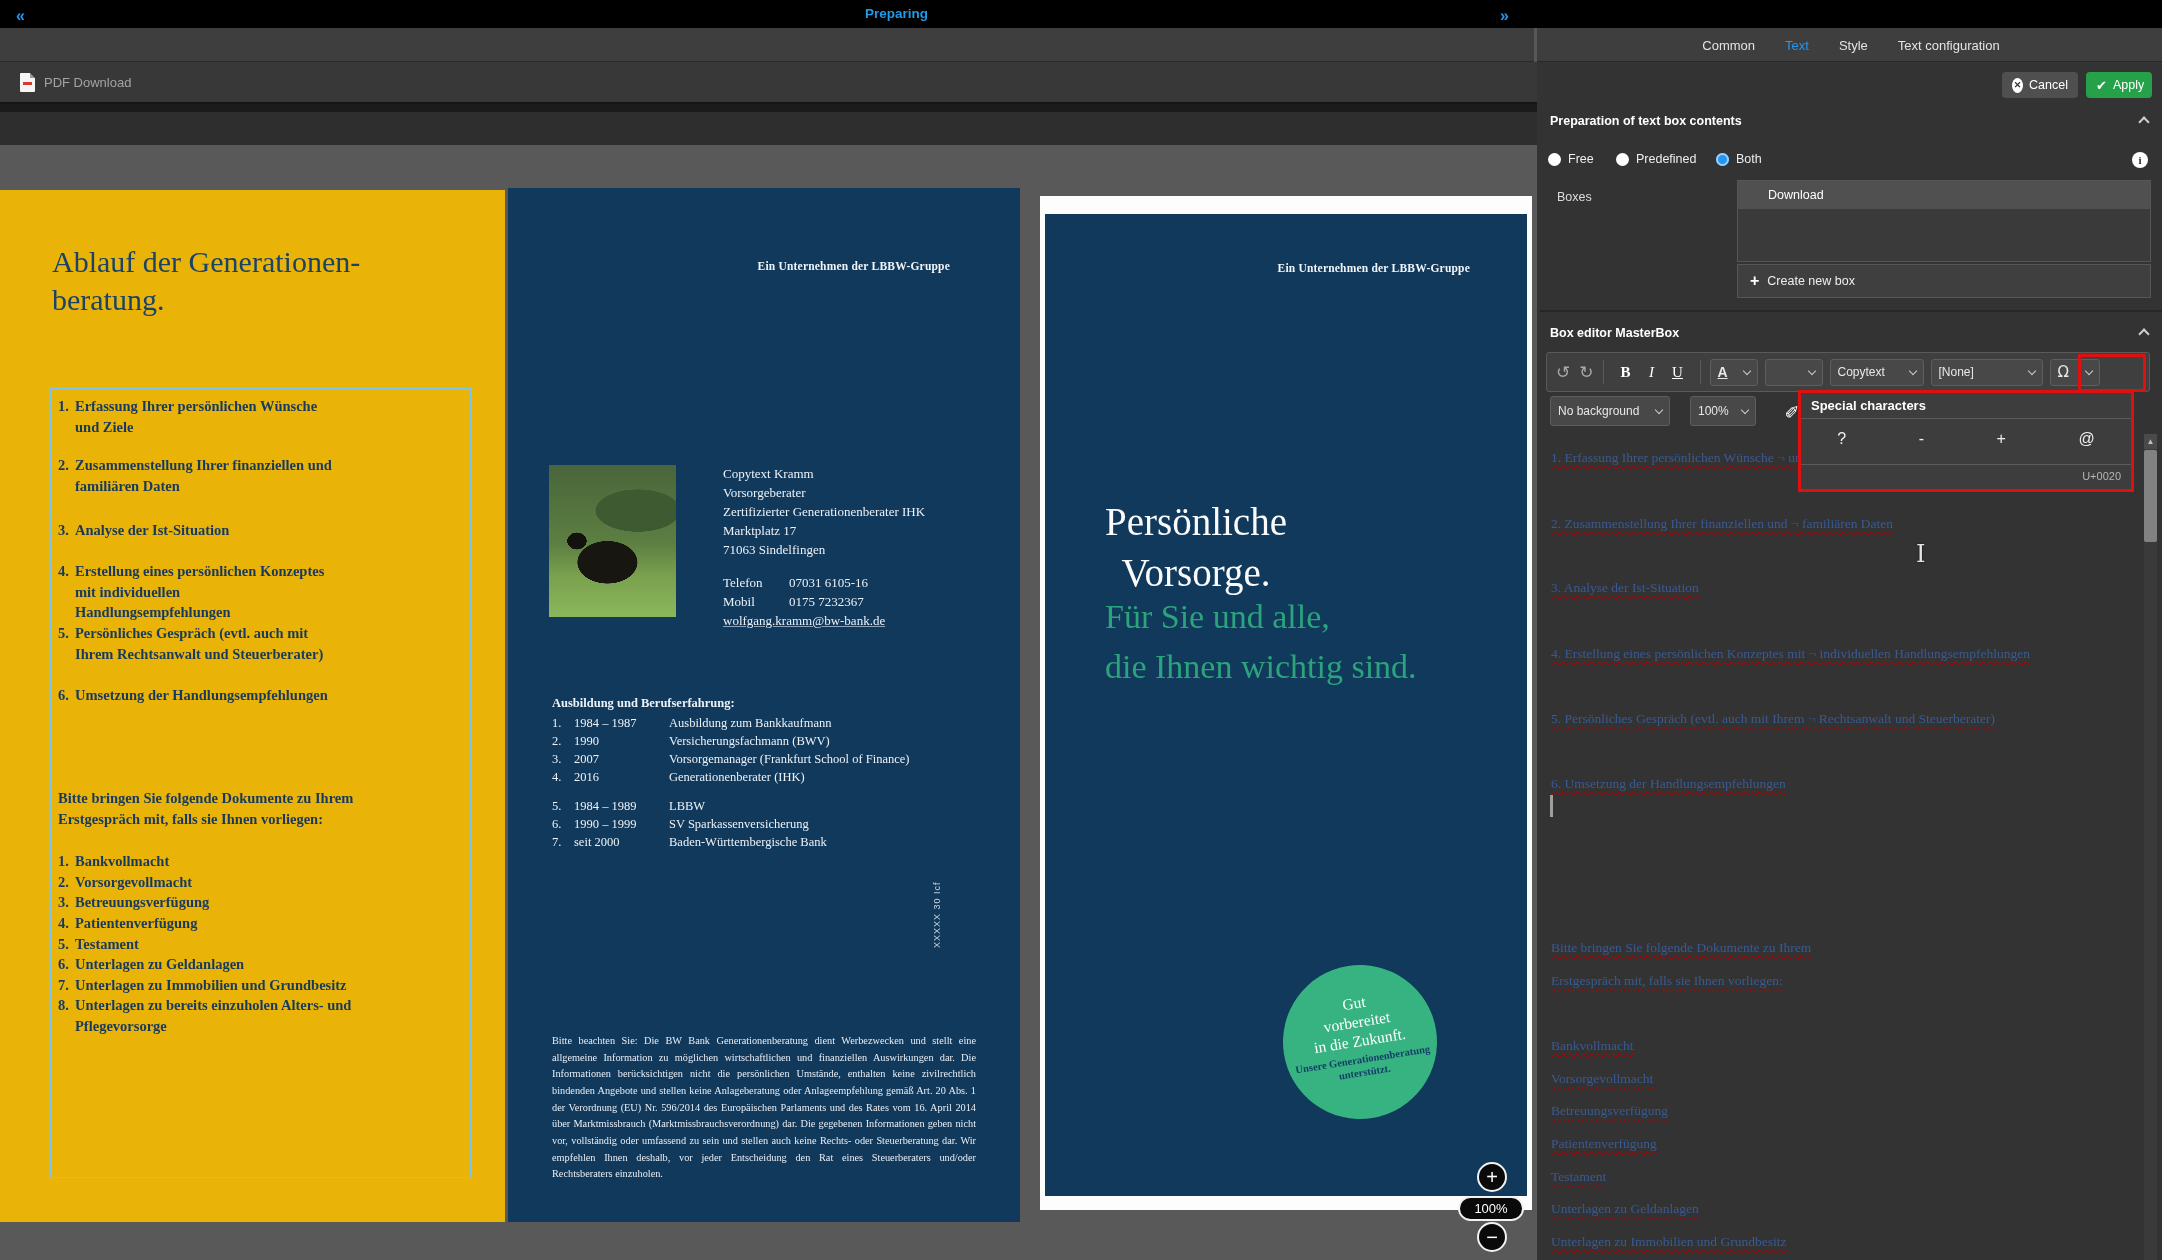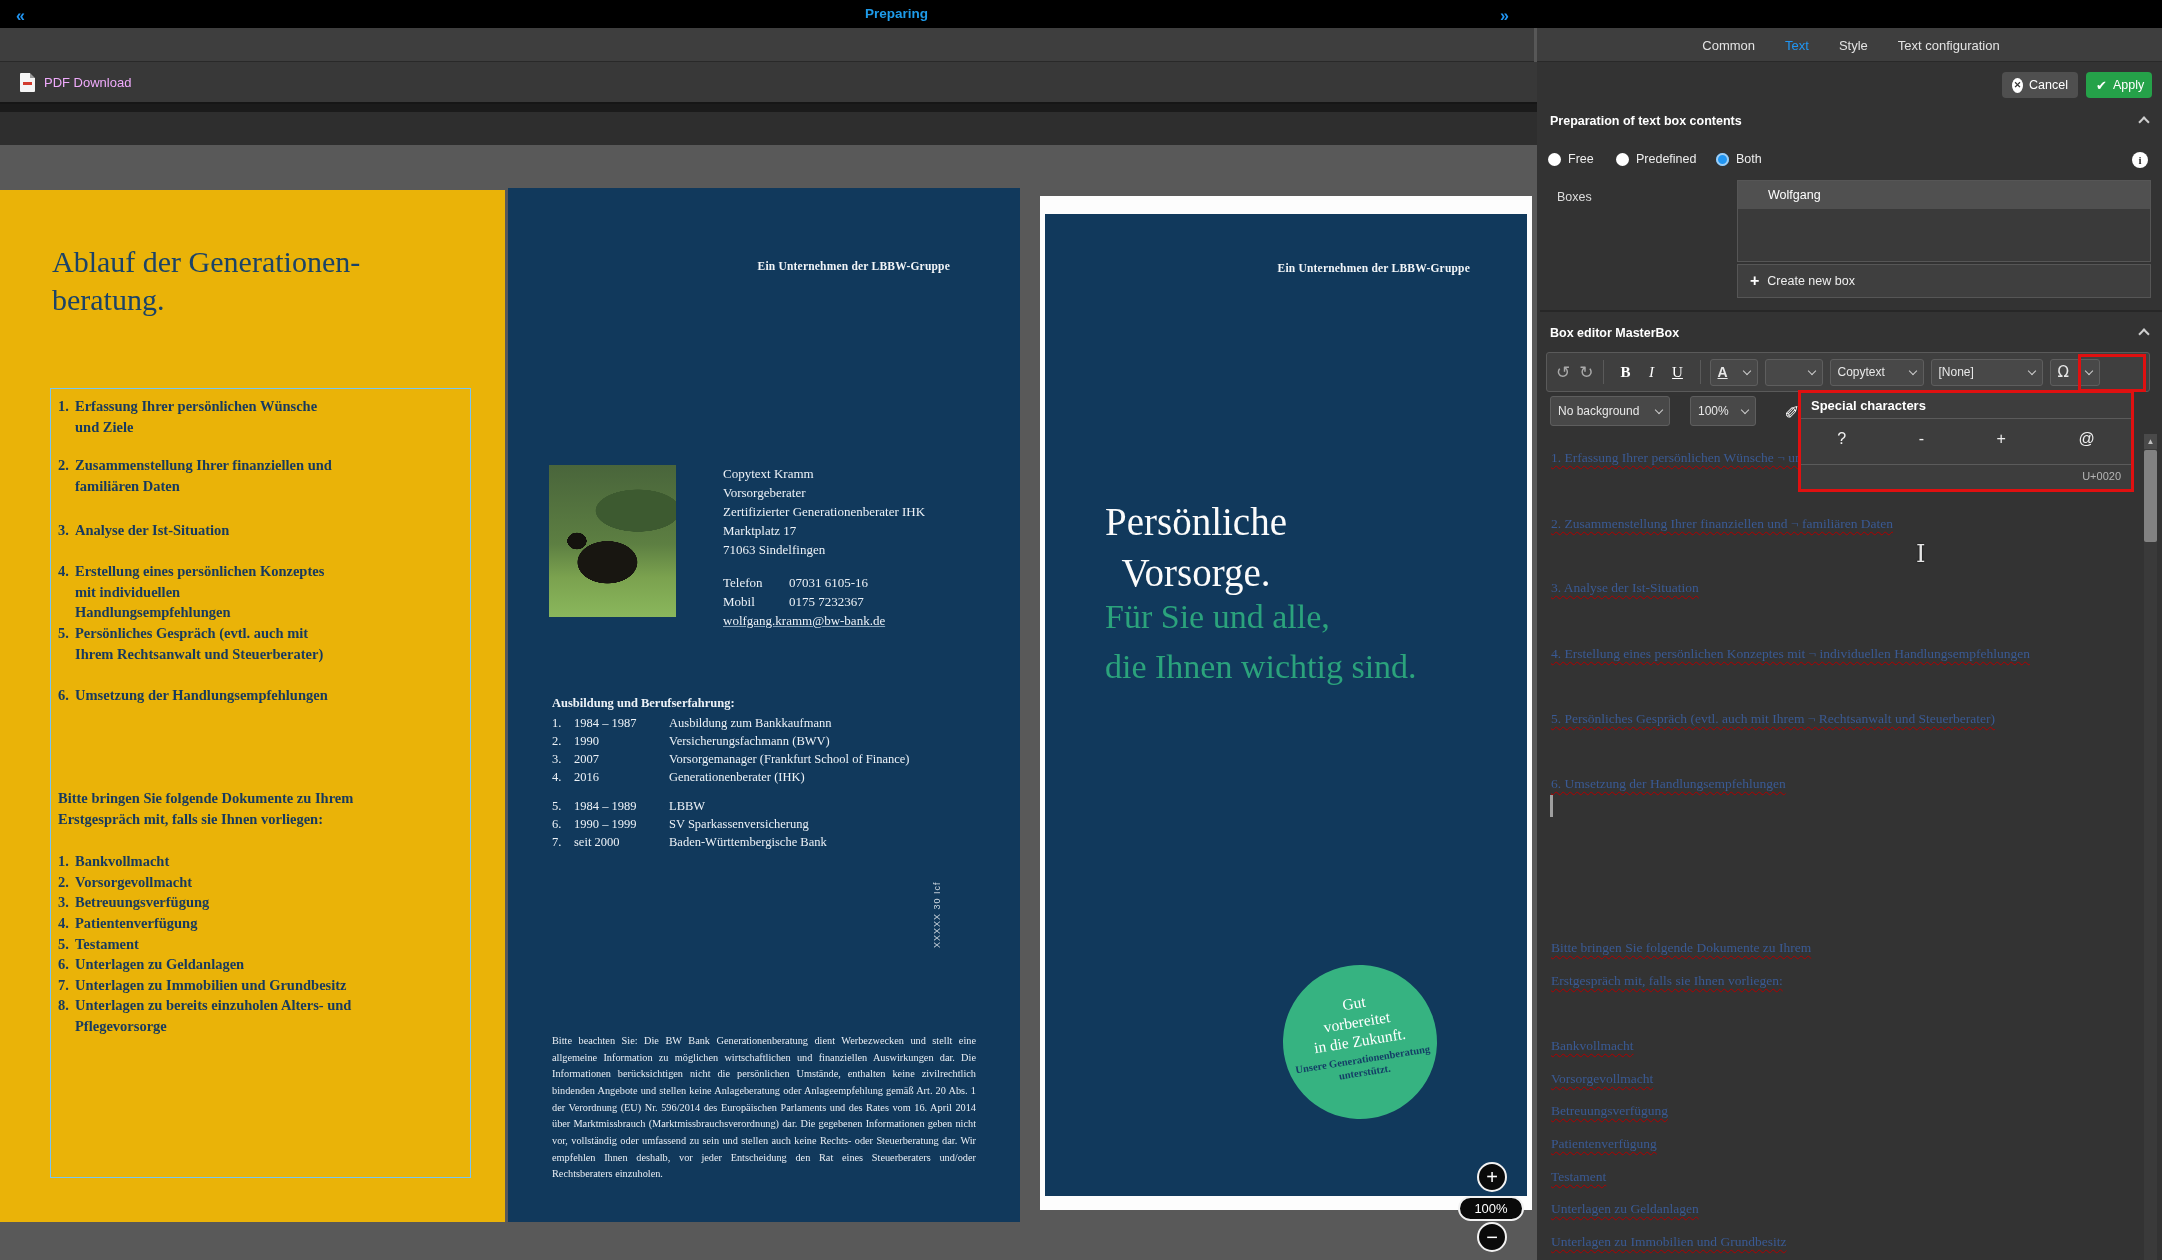--- a/index.html
+++ b/index.html
@@ -14,21 +14,21 @@
   .nav-arrow { position:absolute; top:7px; color:#2196f3; font-size:16px; font-weight:bold; cursor:pointer; }
   .nav-prev { left:16px; } .nav-next { left:1500px; }
   .vdivider { position:absolute; left:1534px; top:28px; width:3px; height:34px; background:#575757; }
   .tabrow { position:absolute; left:1540px; top:28px; width:622px; height:34px; display:flex; align-items:center; justify-content:center; gap:30px; }
   .tab { color:#e3e3e3; font-size:13px; cursor:pointer; }
   .tab.active { color:#2196f3; }
   .pdfrow { position:absolute; left:0; top:62px; width:1537px; height:42px; background:#383838; border-bottom:2px solid #161616; }
   .pdficon { position:absolute; left:20px; top:11px; width:15px; height:19px; background:#f5f5f5; border-radius:1px; }
   .pdficon::before { content:""; position:absolute; right:0; top:0; border-left:5px solid #9a9a9a; border-top:5px solid #383838; }
   .pdficon::after { content:""; position:absolute; left:3px; top:9px; width:9px; height:3px; background:#d23b2e; }
-  .pdflabel { position:absolute; left:44px; top:13px; color:#f0abfc; font-size:13px; }
+  .pdflabel { position:absolute; left:44px; top:13px; color:#a3a3a3; font-size:13px; }
 
   
   .preview { position:absolute; left:0; top:104px; width:1537px; height:1156px; background:#595959; }
   .strip-dark1 { position:absolute; left:0; top:0; width:100%; height:8px; background:#1b1b1b; }
   .strip-dark2 { position:absolute; left:0; top:8px; width:100%; height:33px; background:#2e2e2e; }
 
   .page1 { position:absolute; left:0; top:86px; width:505px; height:1032px; background:#eab308; color:#16395f; }
   .page2 { position:absolute; left:508px; top:84px; width:512px; height:1034px; background:#11395c; color:#edf2f7; }
   .page3sheet { position:absolute; left:1040px; top:92px; width:492px; height:1014px; background:#fdfdfd; }
   .page3 { position:absolute; left:5px; top:18px; width:482px; height:982px; background:#11395c; }
@@ -342,21 +342,21 @@
         <span>Predefined</span>
     </div>
     <div class="radio" style="left:176px;top:90px">
       <span class="rdot sel"></span>
         <span>Both</span>
     </div>
     <div class="info-ico">i</div>
 
     <div class="boxes-label">Boxes</div>
     <div class="boxes-list">
-      <div class="box-item">Wolfgang</div>
+      <div class="box-item">Download</div>
     </div>
     <div class="create-box">
       <span class="plus-ico">+</span>
       <span>Create new box</span>
     </div>
 
     <div class="hdivider"></div>
     <div class="sechdr" style="top:264px">Box editor MasterBox</div>
     <div class="chev-up" style="top:268px"></div>
 

